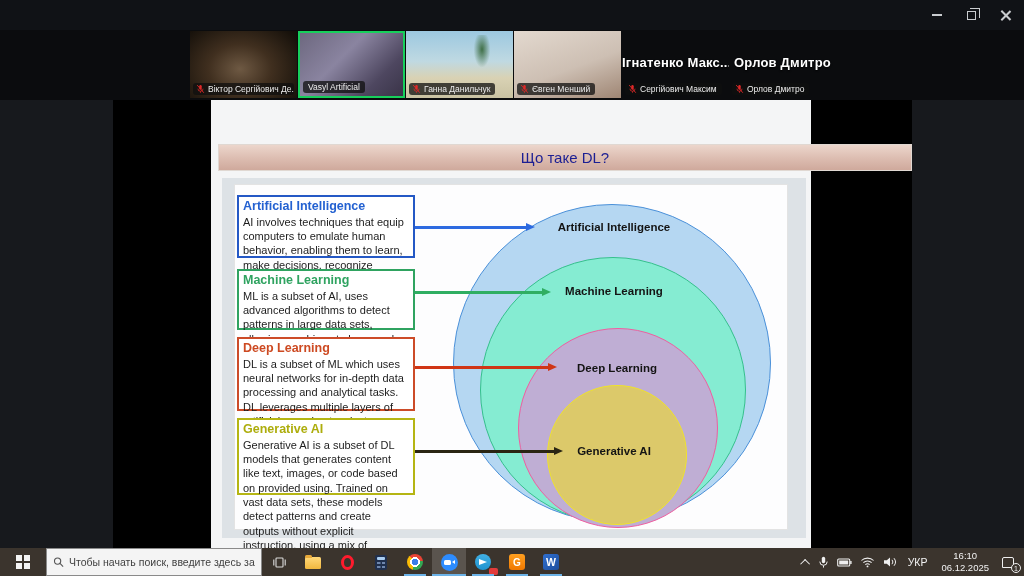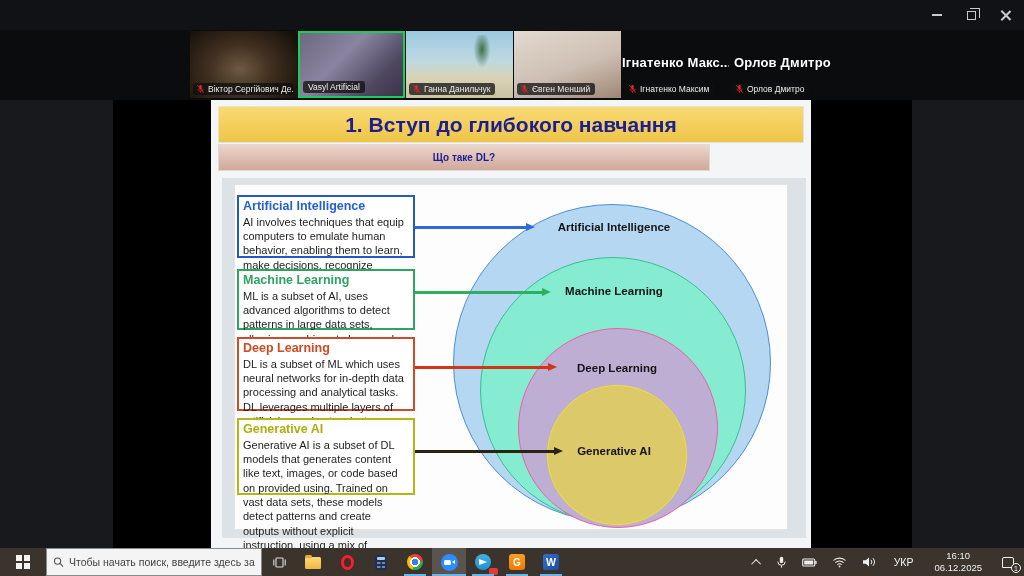--- a/index.html
+++ b/index.html
@@ -31,21 +31,21 @@
   .at1 { left:622px; } .at2 { left:729px; }
   .bigname { position:absolute; left:0; right:0; top:24px; text-align:center; color:#fff; font-weight:bold; font-size:13px; letter-spacing:.2px; text-shadow:0 1px 2px #000; white-space:nowrap; }
   .tag { position:absolute; left:3px; bottom:3px; max-width:101px; display:flex; align-items:center; gap:3px; background:rgba(15,15,15,.75); border-radius:3px; padding:1px 5px 1px 3px; color:#ececec; font-size:8.5px; white-space:nowrap; overflow:hidden; }
   .tag.nomic { padding-left:5px; }
   .micoff { width:9px; height:10px; flex:0 0 auto; }
 
   
   .share { left:113px; top:100px; width:799px; height:448px; background:#000; }
   .slide { left:211px; top:100px; width:600px; height:448px; background:#f4f5f6; }
   .banner-title { left:218px; top:106px; width:586px; height:37px; background:linear-gradient(180deg,#f8da74 0%,#f3cd58 60%,#eec54a 100%); border:1px solid #e6e2d8; display:flex; align-items:center; justify-content:center; color:#1c1f93; font-weight:bold; font-size:21px; }
-  .banner-sub { left:218px; top:144px; width:492px; height:27px; background:linear-gradient(180deg,#ecd6cc 0%,#dcbcb0 55%,#cfa99c 100%); border:1px solid #e0d8d2; display:flex; align-items:center; justify-content:center; color:#1c1f93; font-weight:bold; font-size:10px; }
+  .banner-sub { left:218px; top:144px; width:694px; height:27px; background:linear-gradient(180deg,#ecd6cc 0%,#dcbcb0 55%,#cfa99c 100%); border:1px solid #e0d8d2; display:flex; align-items:center; justify-content:center; color:#1c1f93; font-weight:normal; font-size:15px; }
   .content-gray { left:222px; top:178px; width:584px; height:360px; background:#dde2e6; }
   .content-white { left:234px; top:184px; width:554px; height:346px; background:#fdfdfe; border:1px solid #e3e3e3; }
 
   .cbox { left:237px; width:178px; background:#fff; border-width:2px; border-style:solid; padding:3px 4px 2px 4px; }
   .cbox h3 { font-size:12.5px; font-weight:bold; line-height:1.1; margin-bottom:1px; }
   .cbox p { font-size:11px; line-height:1.3; color:#1d1d1d; }
   .box-ai  { top:195px; height:63px; border-color:#2458c5; } .box-ai h3 { color:#2361d1; }
   .box-ml  { top:269px; height:61px; border-color:#2fa360; } .box-ml h3 { color:#2fa360; }
   .box-dl  { top:337px; height:74px; border-color:#cc4b28; } .box-dl h3 { color:#cd4a22; }
   .box-gen { top:418px; height:77px; border-color:#b5b513; } .box-gen h3 { color:#adad0c; }
@@ -94,21 +94,21 @@
                   conic-gradient(from -40deg, #ea4335 0 33%, #34a853 33% 66%, #fbbc05 66% 100%); }
   .ic-zoom { position:relative; width:17px; height:17px; border-radius:50%; background:#2d8cff; }
   .ic-zoom:before { content:""; position:absolute; left:3.5px; top:6px; width:7px; height:5px; background:#fff; border-radius:1.5px; }
   .ic-zoom:after { content:""; position:absolute; left:11px; top:6.5px; border-left:3px solid #fff; border-top:2px solid transparent; border-bottom:2px solid transparent; transform:rotate(180deg); }
   .ic-telegram { position:relative; width:16px; height:16px; border-radius:50%; background:linear-gradient(180deg,#41b0e4,#1f93d0); }
   .ic-telegram:before { content:""; position:absolute; left:4px; top:5px; border-left:8px solid #fff; border-top:3px solid transparent; border-bottom:3px solid transparent; }
   .badge { position:absolute; right:2px; bottom:1px; width:9px; height:7px; background:#e23b3b; border-radius:2px; }
   .ic-gcourse { width:16px; height:16px; border-radius:3px; background:linear-gradient(180deg,#ffa020,#f07800); color:#fff; font-weight:bold; font-size:10px; display:flex; align-items:center; justify-content:center; }
   .ic-word { width:16px; height:16px; border-radius:2.5px; background:linear-gradient(135deg,#2f6fd0,#1e4e9c); color:#fff; font-weight:bold; font-size:10.5px; display:flex; align-items:center; justify-content:center; }
 
-  .tray { margin-left:auto; display:flex; align-items:center; gap:7px; }
+  .tray { margin-left:auto; display:flex; align-items:center; gap:0; }
   .trayitem { height:28px; display:flex; align-items:center; justify-content:center; padding:0 4px; }
   .chevron { width:7px; height:7px; border-top:1.6px solid #efefef; border-left:1.6px solid #efefef; transform:rotate(45deg) translateY(2px); }
   .lang { color:#f2f2f2; font-size:10.5px; padding:0 7px; }
   .clock { color:#f2f2f2; font-size:9.5px; line-height:1.25; text-align:center; padding:0 7px; }
   .notif { position:relative; padding:0 10px 0 6px; }
   .notif .bubble { width:12px; height:11px; border:1.3px solid #efefef; border-radius:2px 2px 2px 0; }
   .notif .ncount { position:absolute; right:3px; bottom:3px; width:10px; height:10px; border:1px solid #efefef; background:#3b342d; border-radius:50%; color:#efefef; font-size:7px; display:flex; align-items:center; justify-content:center; }
   svg.tico { display:block; }
 </style>
 </head>
@@ -174,42 +174,41 @@
 
     <div class="abs atile at1">
       <div class="bigname">Ігнатенко  Макс...</div>
       <div class="tag">
         <svg class="micoff" viewBox="0 0 12 12">
             <rect x="4.4" y="0.8" width="3.2" height="6" rx="1.6" fill="#e02828"></rect>
             <path d="M2.6 5.6a3.4 3.4 0 0 0 6.8 0" stroke="#e02828" stroke-width="1" fill="none"></path>
             <line x1="6" y1="9" x2="6" y2="11" stroke="#e02828" stroke-width="1"></line>
             <line x1="1.6" y1="0.8" x2="10.4" y2="11" stroke="#e02828" stroke-width="1.2"></line>
           </svg>
-        <span>Ігнатенко Максим</span>
+        <span>Сергійович Максим</span>
       </div>
     </div>
 
     <div class="abs atile at2">
       <div class="bigname">Орлов Дмитро</div>
       <div class="tag">
         <svg class="micoff" viewBox="0 0 12 12">
             <rect x="4.4" y="0.8" width="3.2" height="6" rx="1.6" fill="#e02828"></rect>
             <path d="M2.6 5.6a3.4 3.4 0 0 0 6.8 0" stroke="#e02828" stroke-width="1" fill="none"></path>
             <line x1="6" y1="9" x2="6" y2="11" stroke="#e02828" stroke-width="1"></line>
             <line x1="1.6" y1="0.8" x2="10.4" y2="11" stroke="#e02828" stroke-width="1.2"></line>
           </svg>
         <span>Орлов Дмитро</span>
       </div>
     </div>
   </div>
 
   <div class="abs share"></div>
 
   <div class="abs slide">
-    <div class="abs banner-title" style="left:7px; top:6px;">1. Вступ до глибокого навчання</div>
     <div class="abs banner-sub" style="left:7px; top:44px;">Що таке DL?</div>
   </div>
 
   <div class="abs content-gray"></div>
   <div class="abs content-white"></div>
 
   <div class="abs cbox box-ai">
     <h3>Artificial Intelligence</h3>
     <p>AI involves techniques that equip computers to emulate human behavior, enabling them to learn, make decisions, recognize patterns, and solve complex problems in a manner akin to human intelligence.</p>
   </div>

